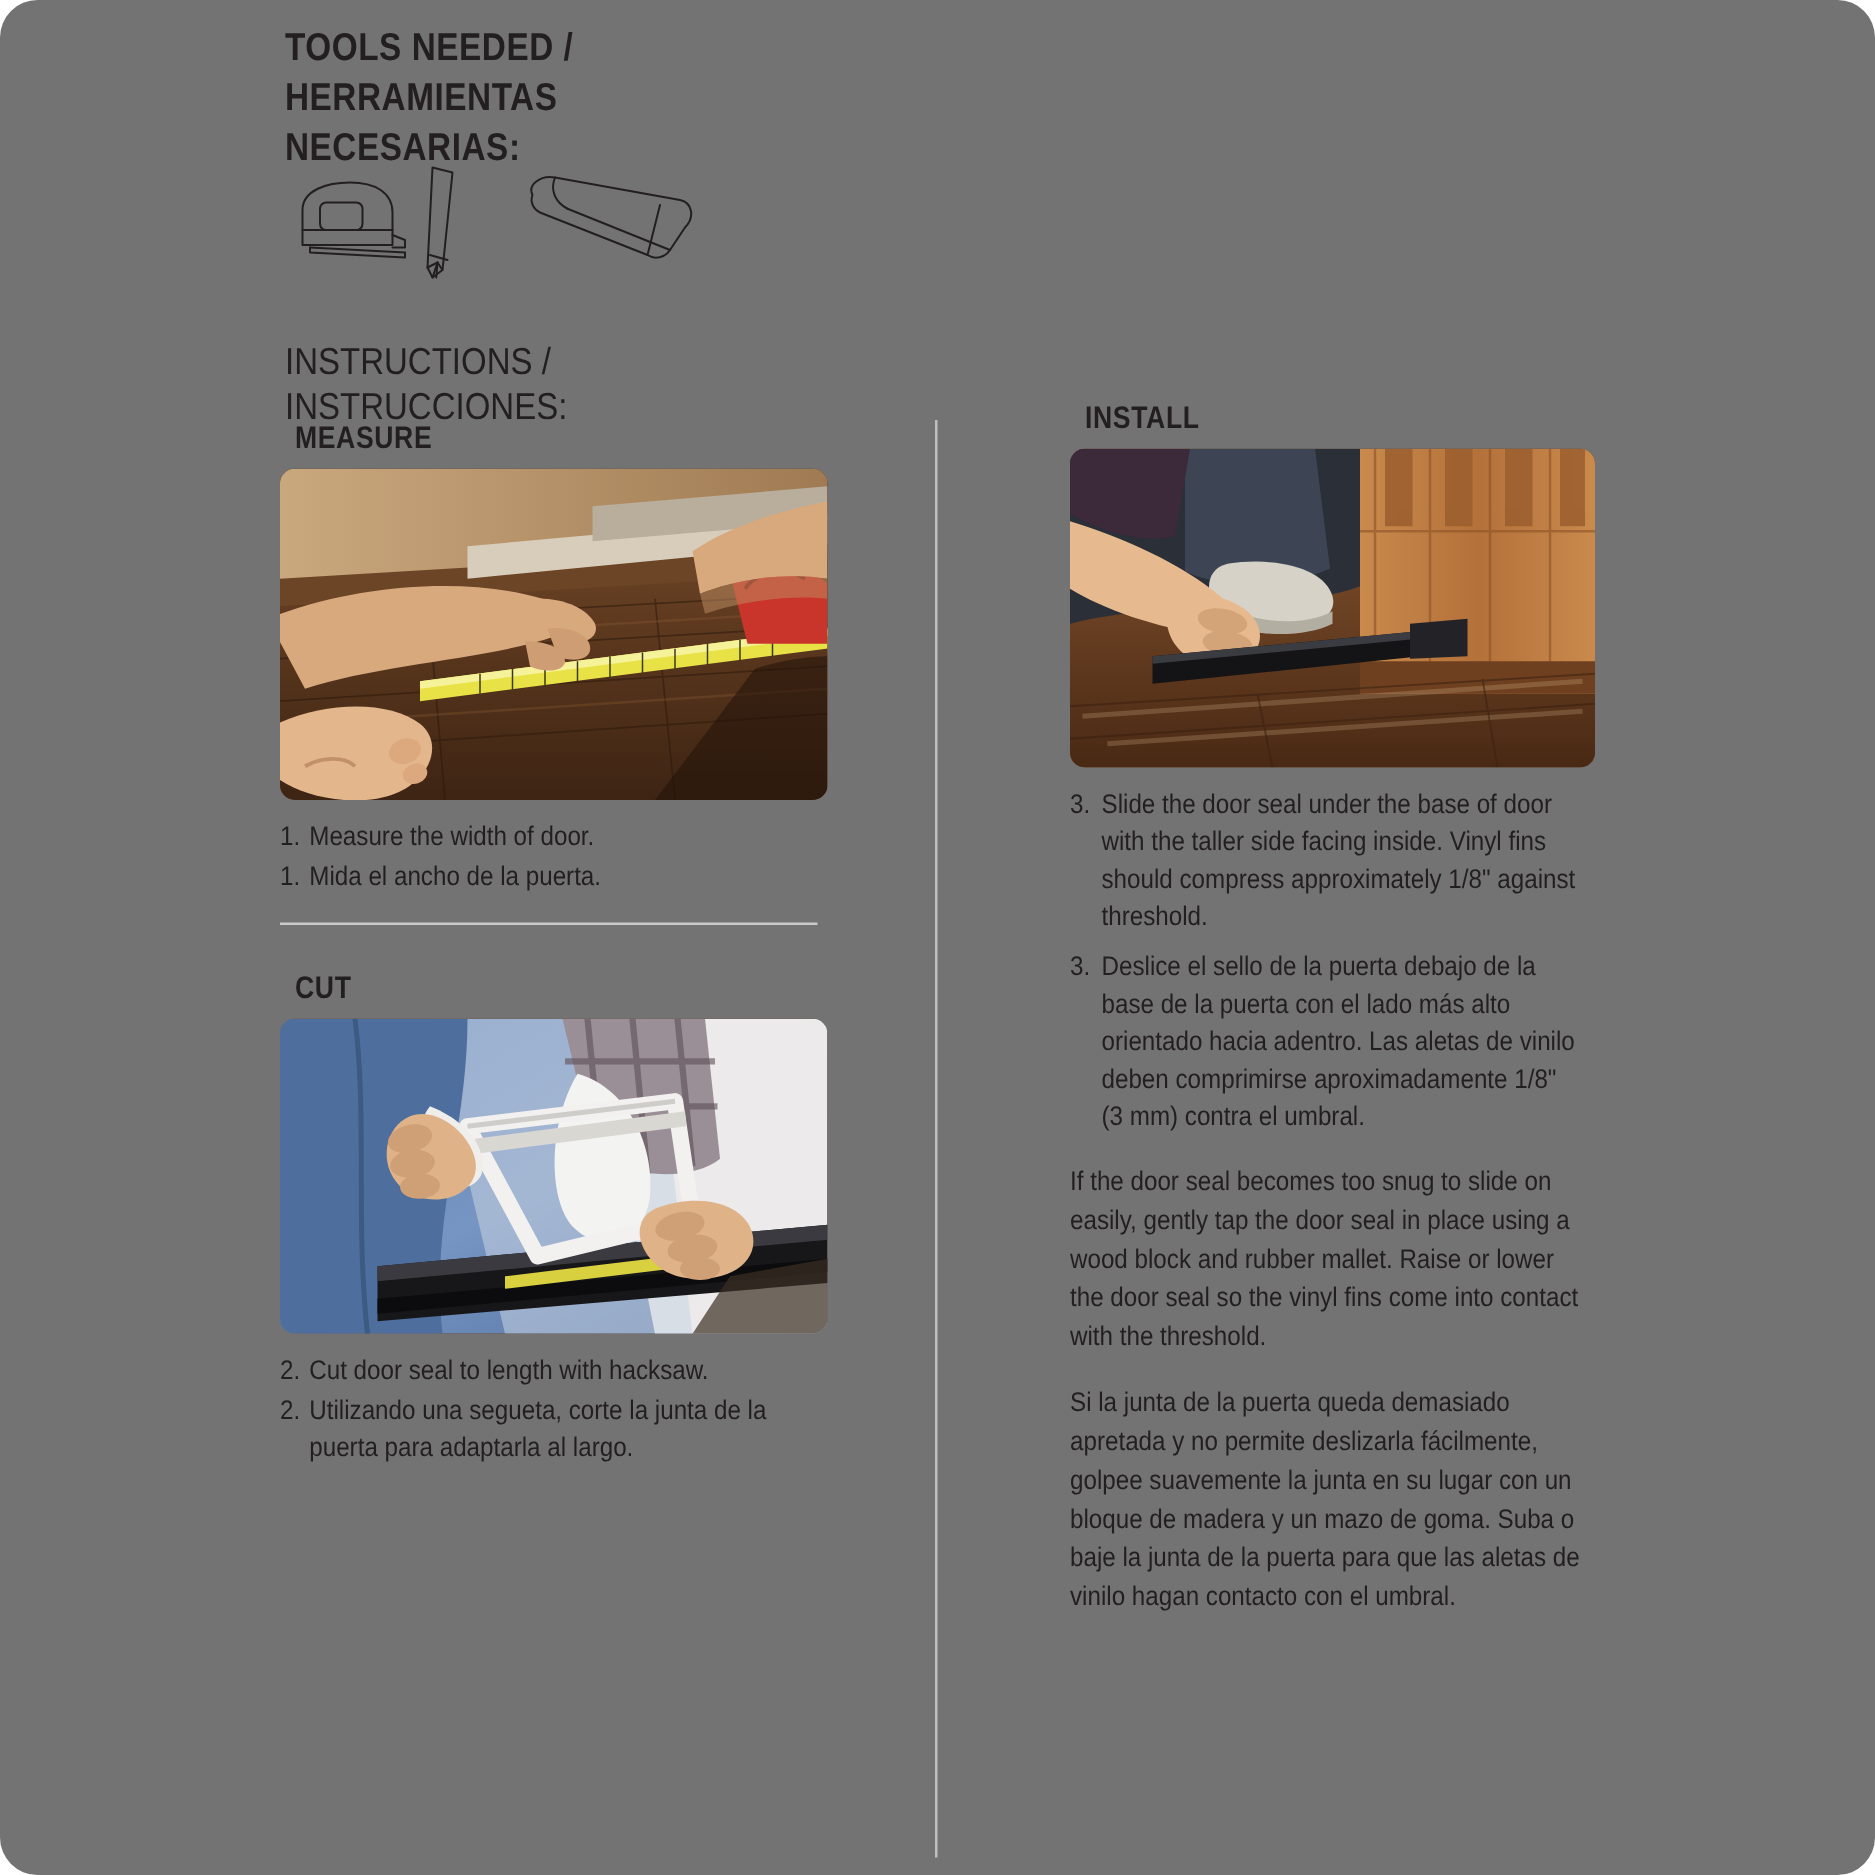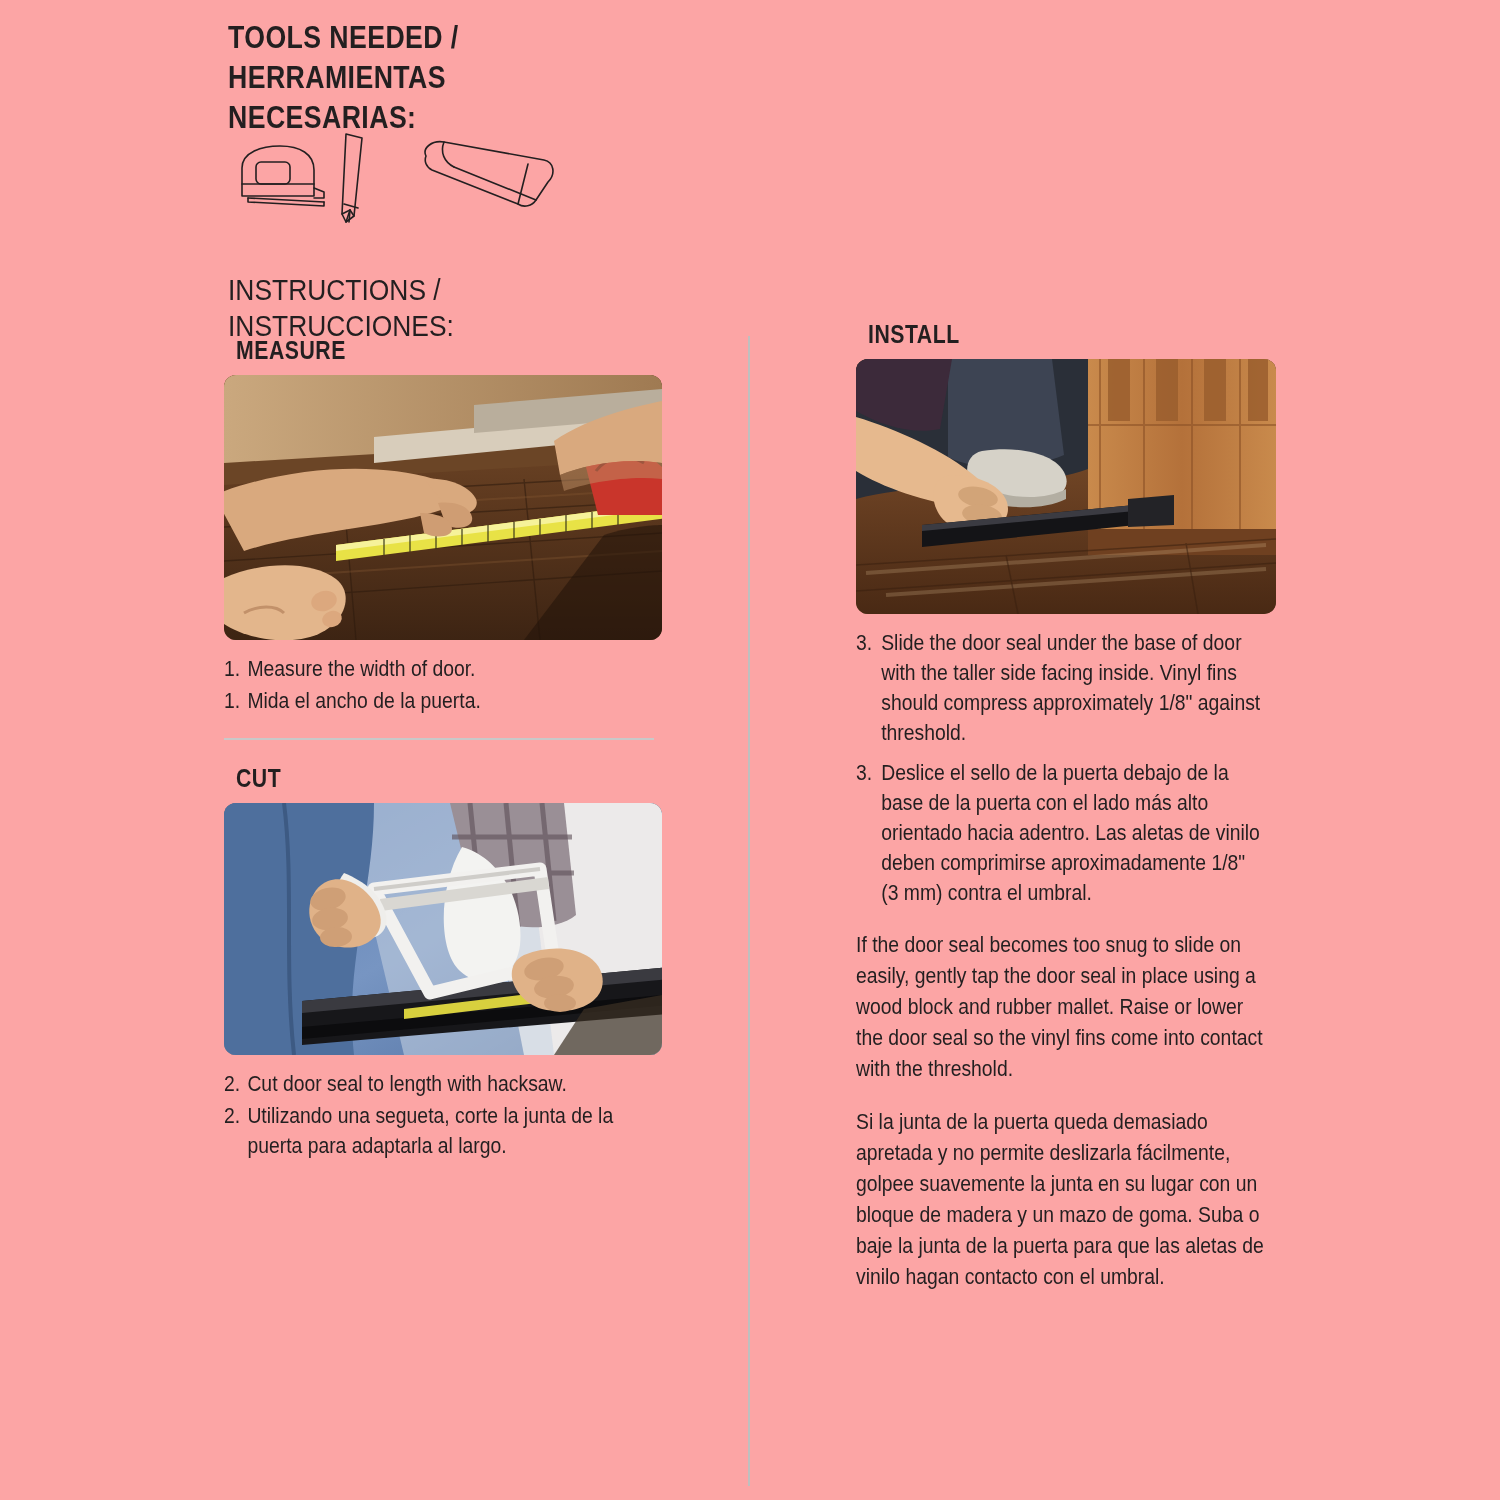--- a/index.html
+++ b/index.html
@@ -11,21 +11,22 @@
     width: 1500px;
     height: 1500px;
     font-family: "Liberation Sans", sans-serif;
     color: #231f20;
     overflow: hidden;
     position: relative;
   }
   .page {
     position: absolute;
     inset: 0;
-    background: #fca5a5;
+    background: #737373;
+    border-radius: 30px;
   }
 
   
   .tools-heading {
     position: absolute;
     left: 228px;
     top: 18px;
     width: 430px;
     font-size: 31px;
     line-height: 40px;
@@ -272,21 +273,21 @@
         </div>
         <div class="caption-line">
           <span class="caption-num">1.</span>
           <span class="caption-text">Mida el ancho de la puerta.</span>
         </div>
       </div>
     </div>
 
     <div class="hrule"></div>
 
-    <div style="margin-top:24px">
+    <div style="margin-top:36px">
       <div class="step-title">CUT</div>
       <div class="photo photo-cut">
         <svg class="floor-bg" width="438" height="252" viewBox="0 0 438 252" preserveAspectRatio="none">
           <defs>
             <linearGradient id="cbg" x1="0" y1="0" x2="1" y2="1">
               <stop offset="0" stop-color="#5b7fb5"></stop>
               <stop offset="0.5" stop-color="#7795c2"></stop>
               <stop offset="1" stop-color="#4d6d9e"></stop>
             </linearGradient>
           </defs>

